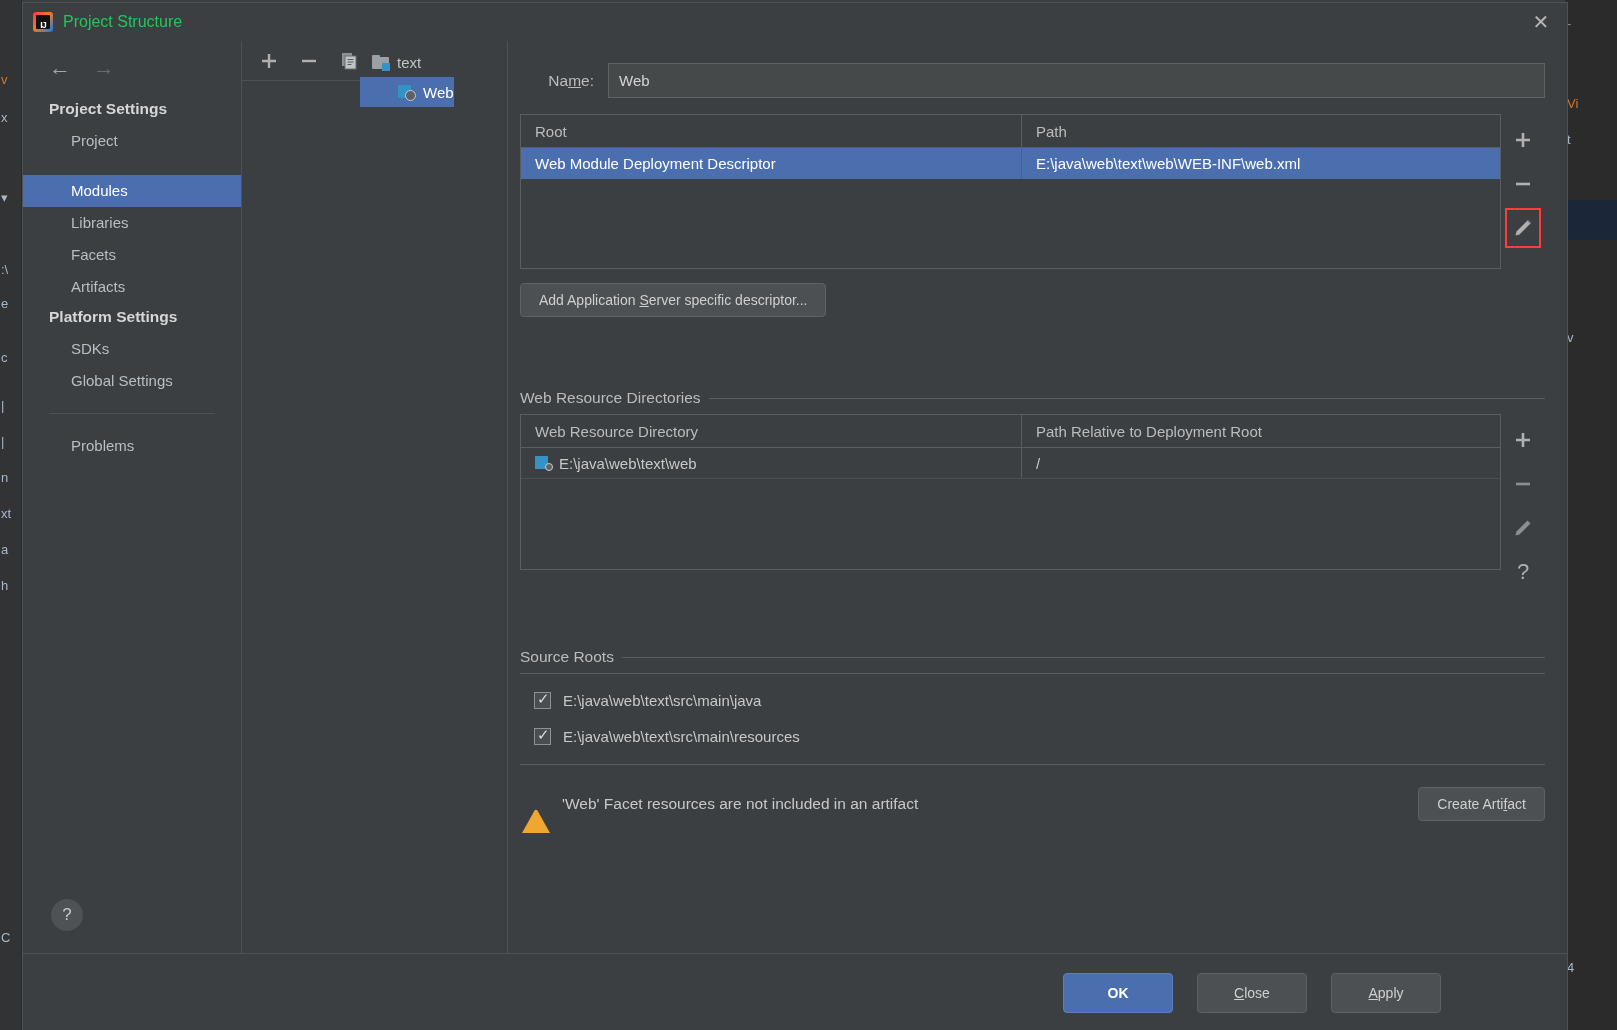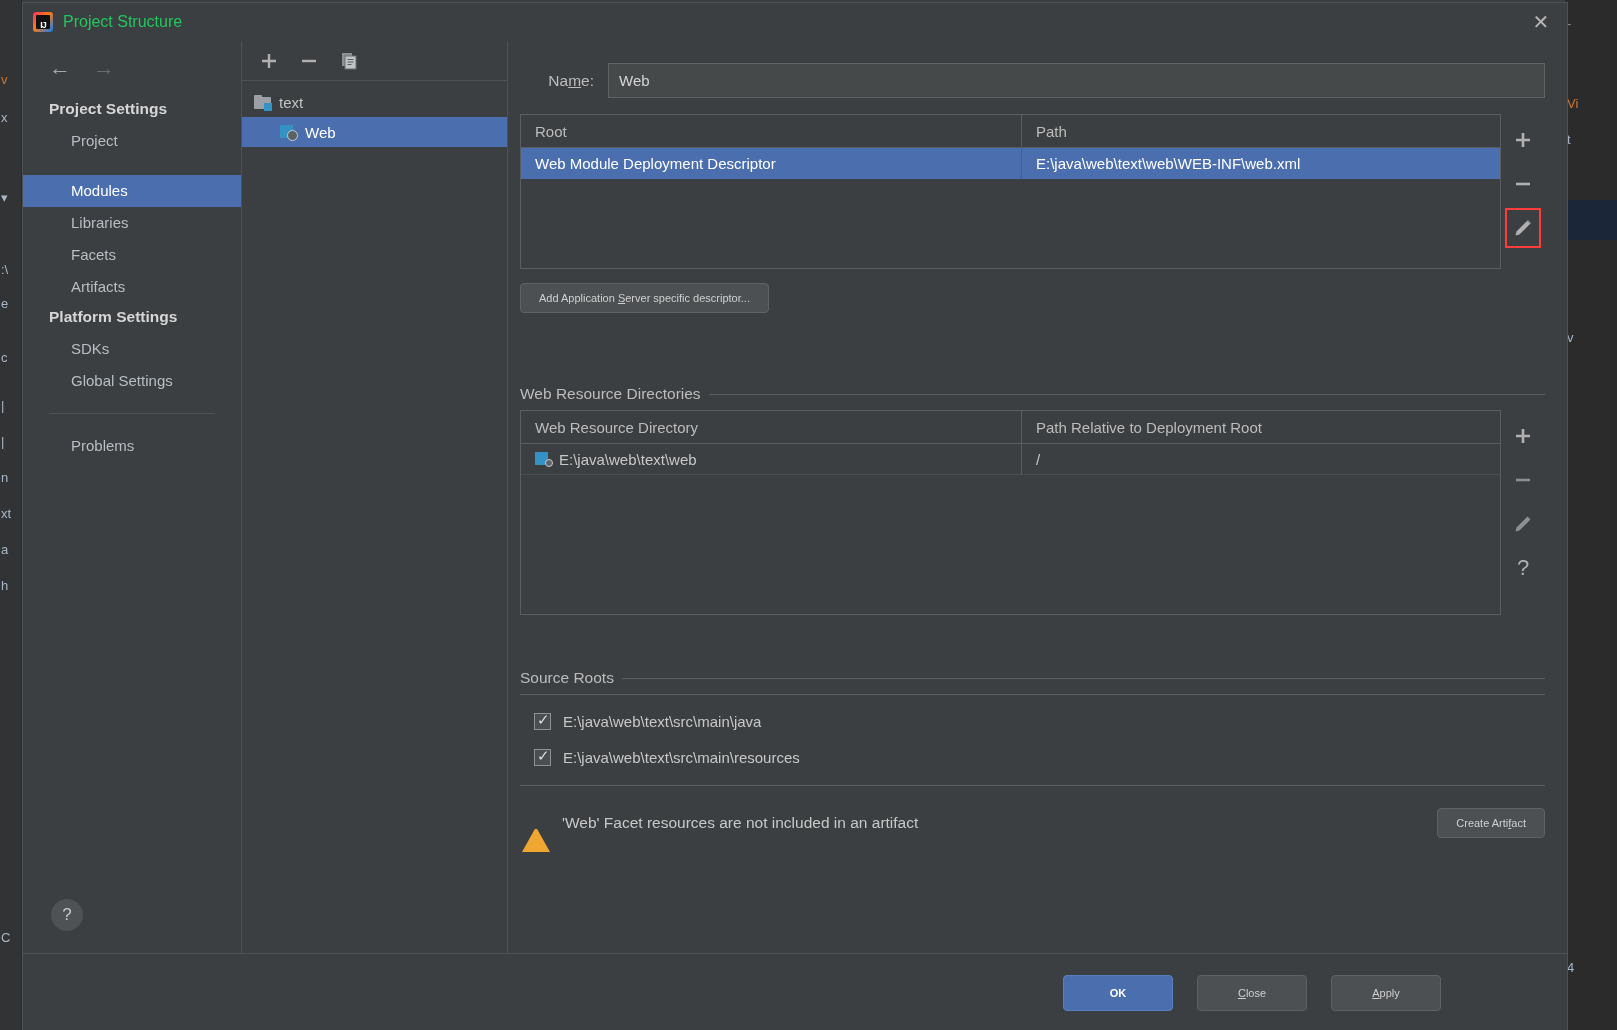--- a/index.html
+++ b/index.html
@@ -87,21 +87,21 @@
   .sidebar-spacer { flex: 1 1 auto; }
   .help-circle {
     width: 32px; height: 32px; border-radius: 50%; background: #4e5254;
     color: #c8c8c8; font-size: 17px; display: flex; align-items: center;
     justify-content: center; margin: 0 0 22px 28px; cursor: pointer;
   }
 
   
   .tree-pane {
     width: 266px; flex: 0 0 266px; background: #3c3f41;
-    border-right: 1px solid #4e5254; display: flex; flex-direction: column;
+    border-right: 1px solid #4e5254; display: flex; flex-direction: row;
   }
   .tree-toolbar {
     height: 40px; display: flex; align-items: center; gap: 18px;
     padding-left: 16px; border-bottom: 1px solid #4e5254;
   }
   .tb-icon { color: #b0b0b0; cursor: pointer; display:flex; align-items:center; }
   .tree-list { padding-top: 6px; }
   .tree-row {
     display: flex; align-items: center; height: 30px; padding-left: 12px;
     color: #c3c3c3; font-size: 15px; cursor: pointer;
@@ -184,21 +184,21 @@
     align-items: center; padding-top: 4px; gap: 0;
   }
   .side-tools .st {
     width: 40px; height: 44px; display: flex; align-items: center; justify-content: center;
     color: #b0b0b0; cursor: pointer; position: relative;
   }
   .side-tools .st.boxed { outline: 2.5px solid #ff3b3b; outline-offset: -4px; }
 
   .btn {
     background: #4c5052; border: 1px solid #5e6264; border-radius: 4px;
-    color: #cfcfcf; font-size: 11px; padding: 8px 18px; cursor: pointer;
+    color: #cfcfcf; font-size: 14px; padding: 8px 18px; cursor: pointer;
     font-family: "Liberation Sans", sans-serif;
   }
   .btn u { text-decoration: underline; }
 
   .srcroots-box {
     border: 1px solid #5a5e60; border-left: none; border-right: none;
     padding: 8px 0 10px 0;
   }
   .chk-row { display: flex; align-items: center; height: 36px; padding-left: 14px; }
   .chk {
@@ -385,21 +385,21 @@
           </div>
         </div>
 
         <div class="section" style="margin-top:52px;">
           <div class="section-head">
             <div class="label">Web Resource Directories</div>
             <div class="rule"></div>
           </div>
 
           <div class="tbl-wrap">
-            <div class="tbl" style="height:205px;">
+            <div class="tbl" style="height:156px;">
               <div class="hdr">
                 <div style="flex:0 0 500px;">Web Resource Directory</div>
                 <div class="col-div" style="flex:1 1 auto;">Path Relative to Deployment Root</div>
               </div>
               <div class="body">
                 <div class="row alt">
                   <div style="flex:0 0 500px;">
                     <span class="web-ic" style="width:15px;height:14px;margin-right:7px;">
                         <span class="globe" style="width:8px;height:8px;"></span>
                       </span>

